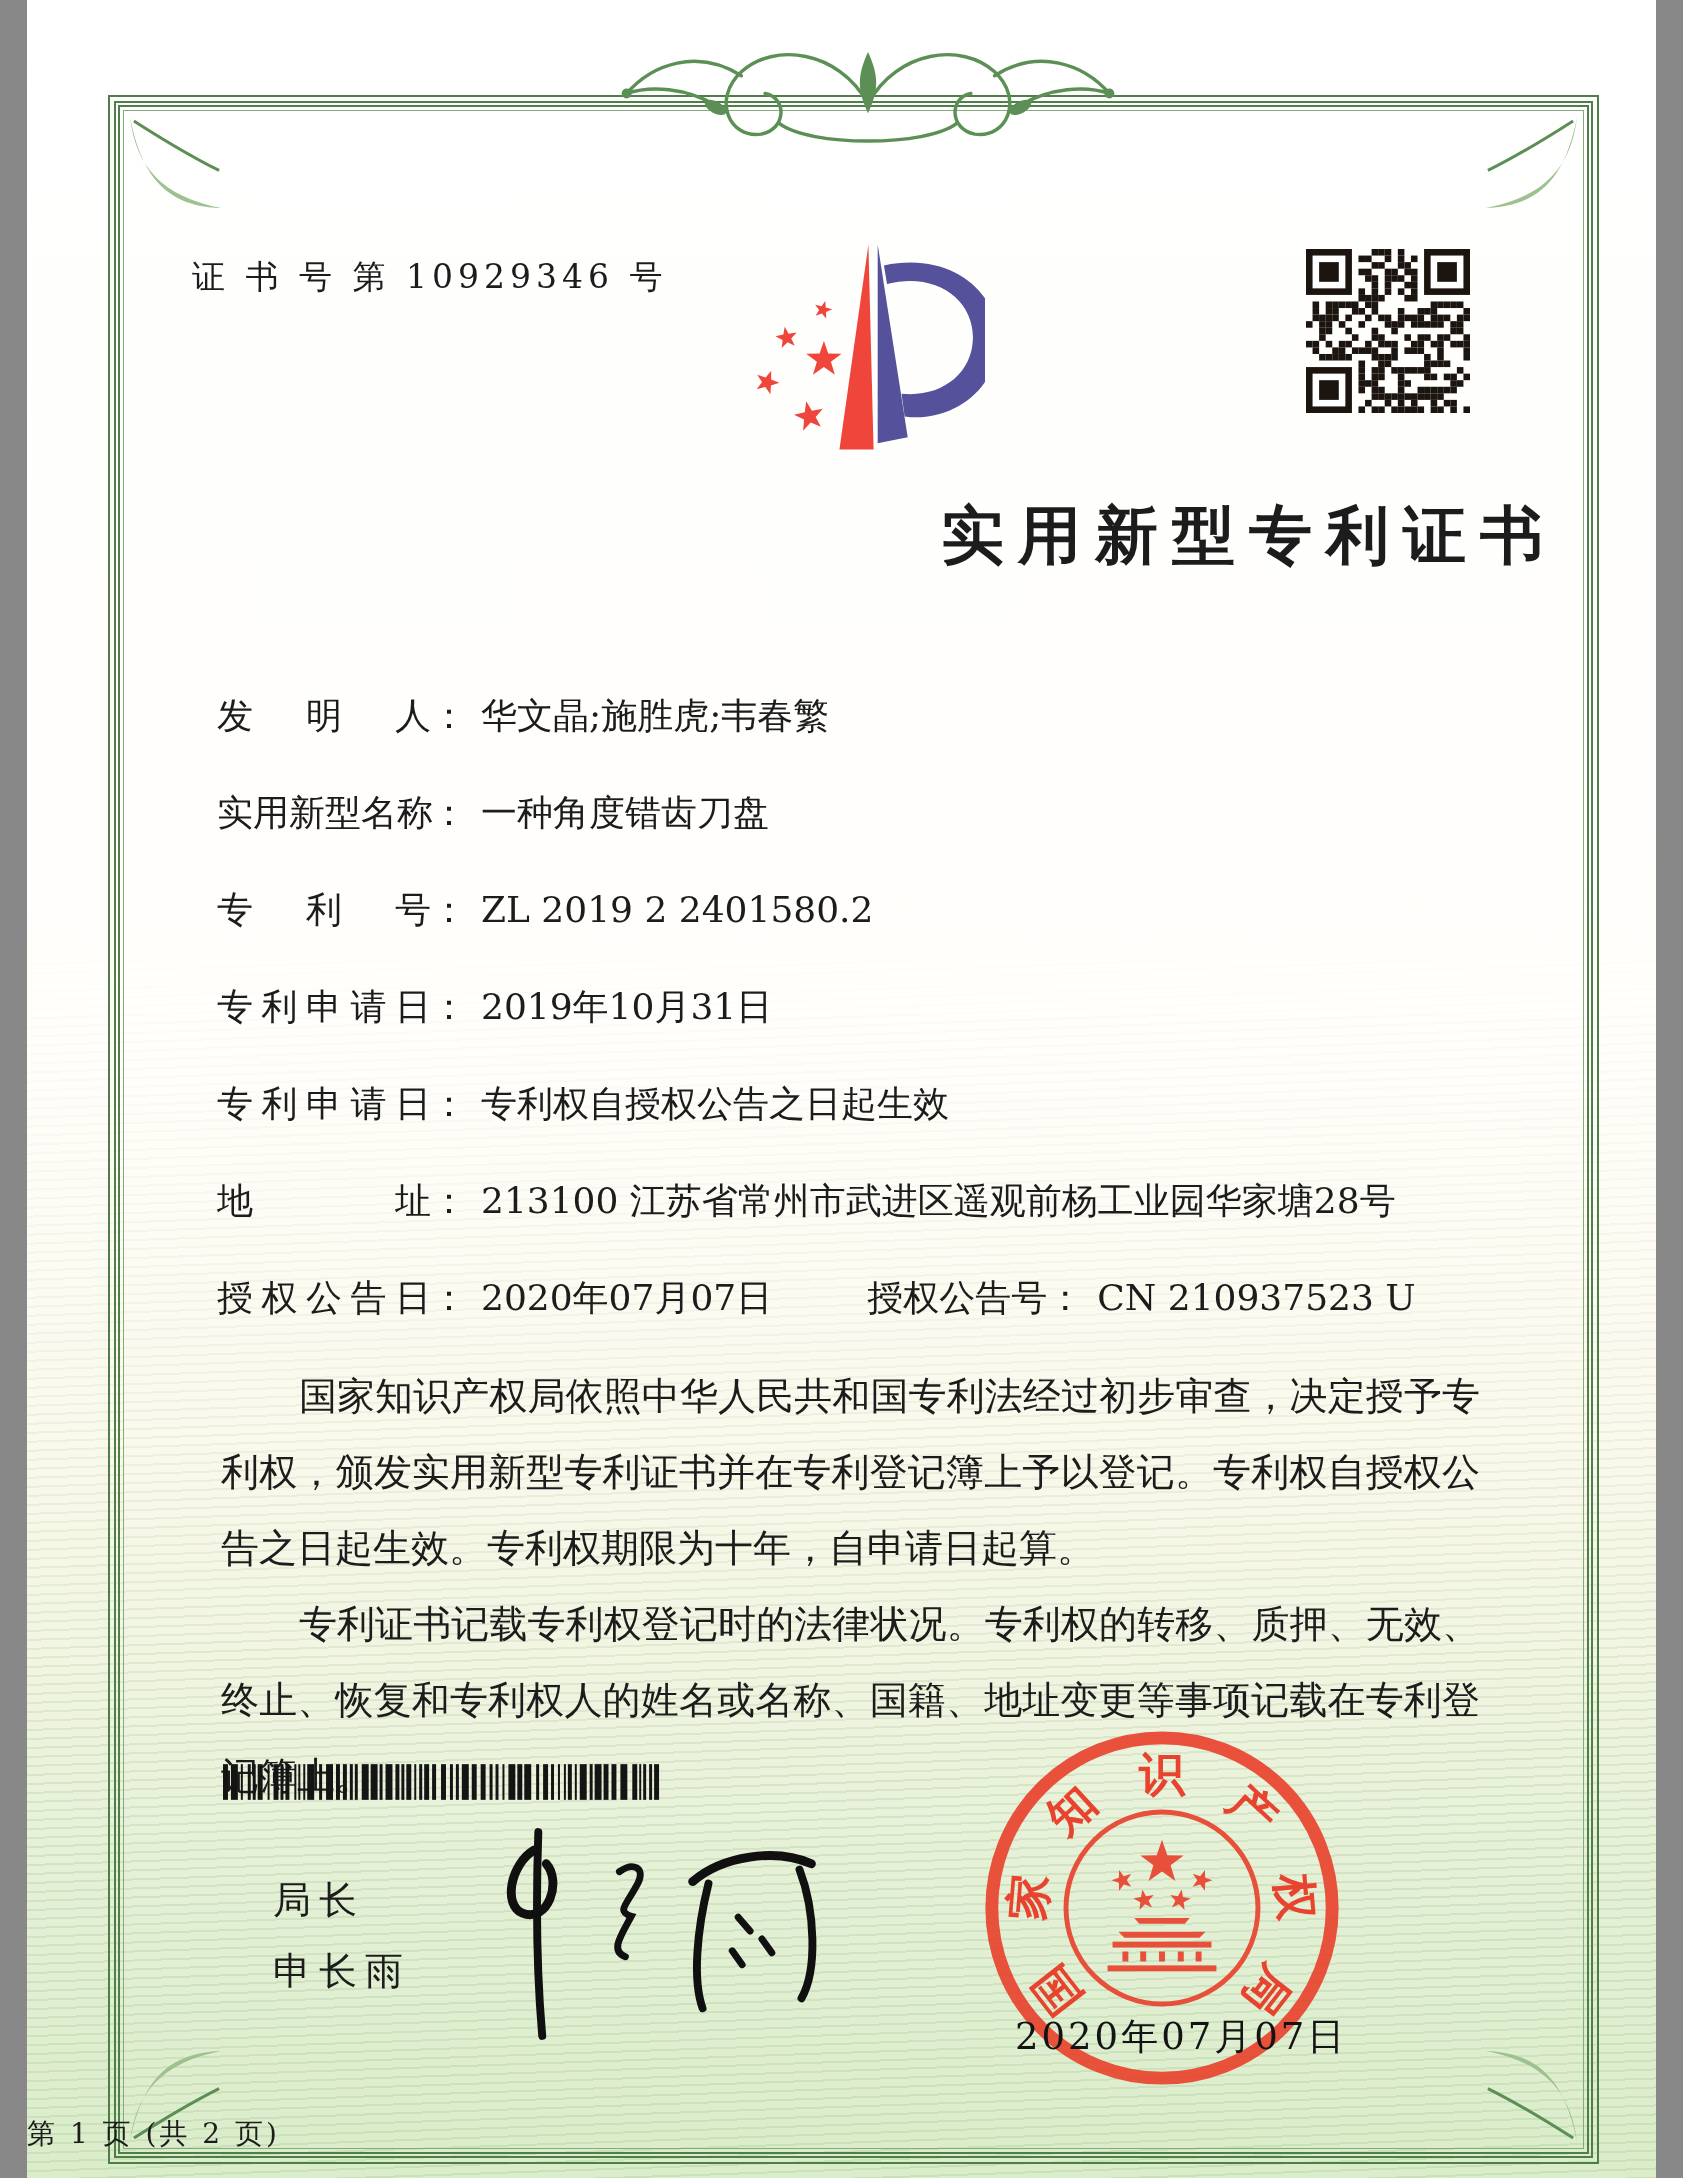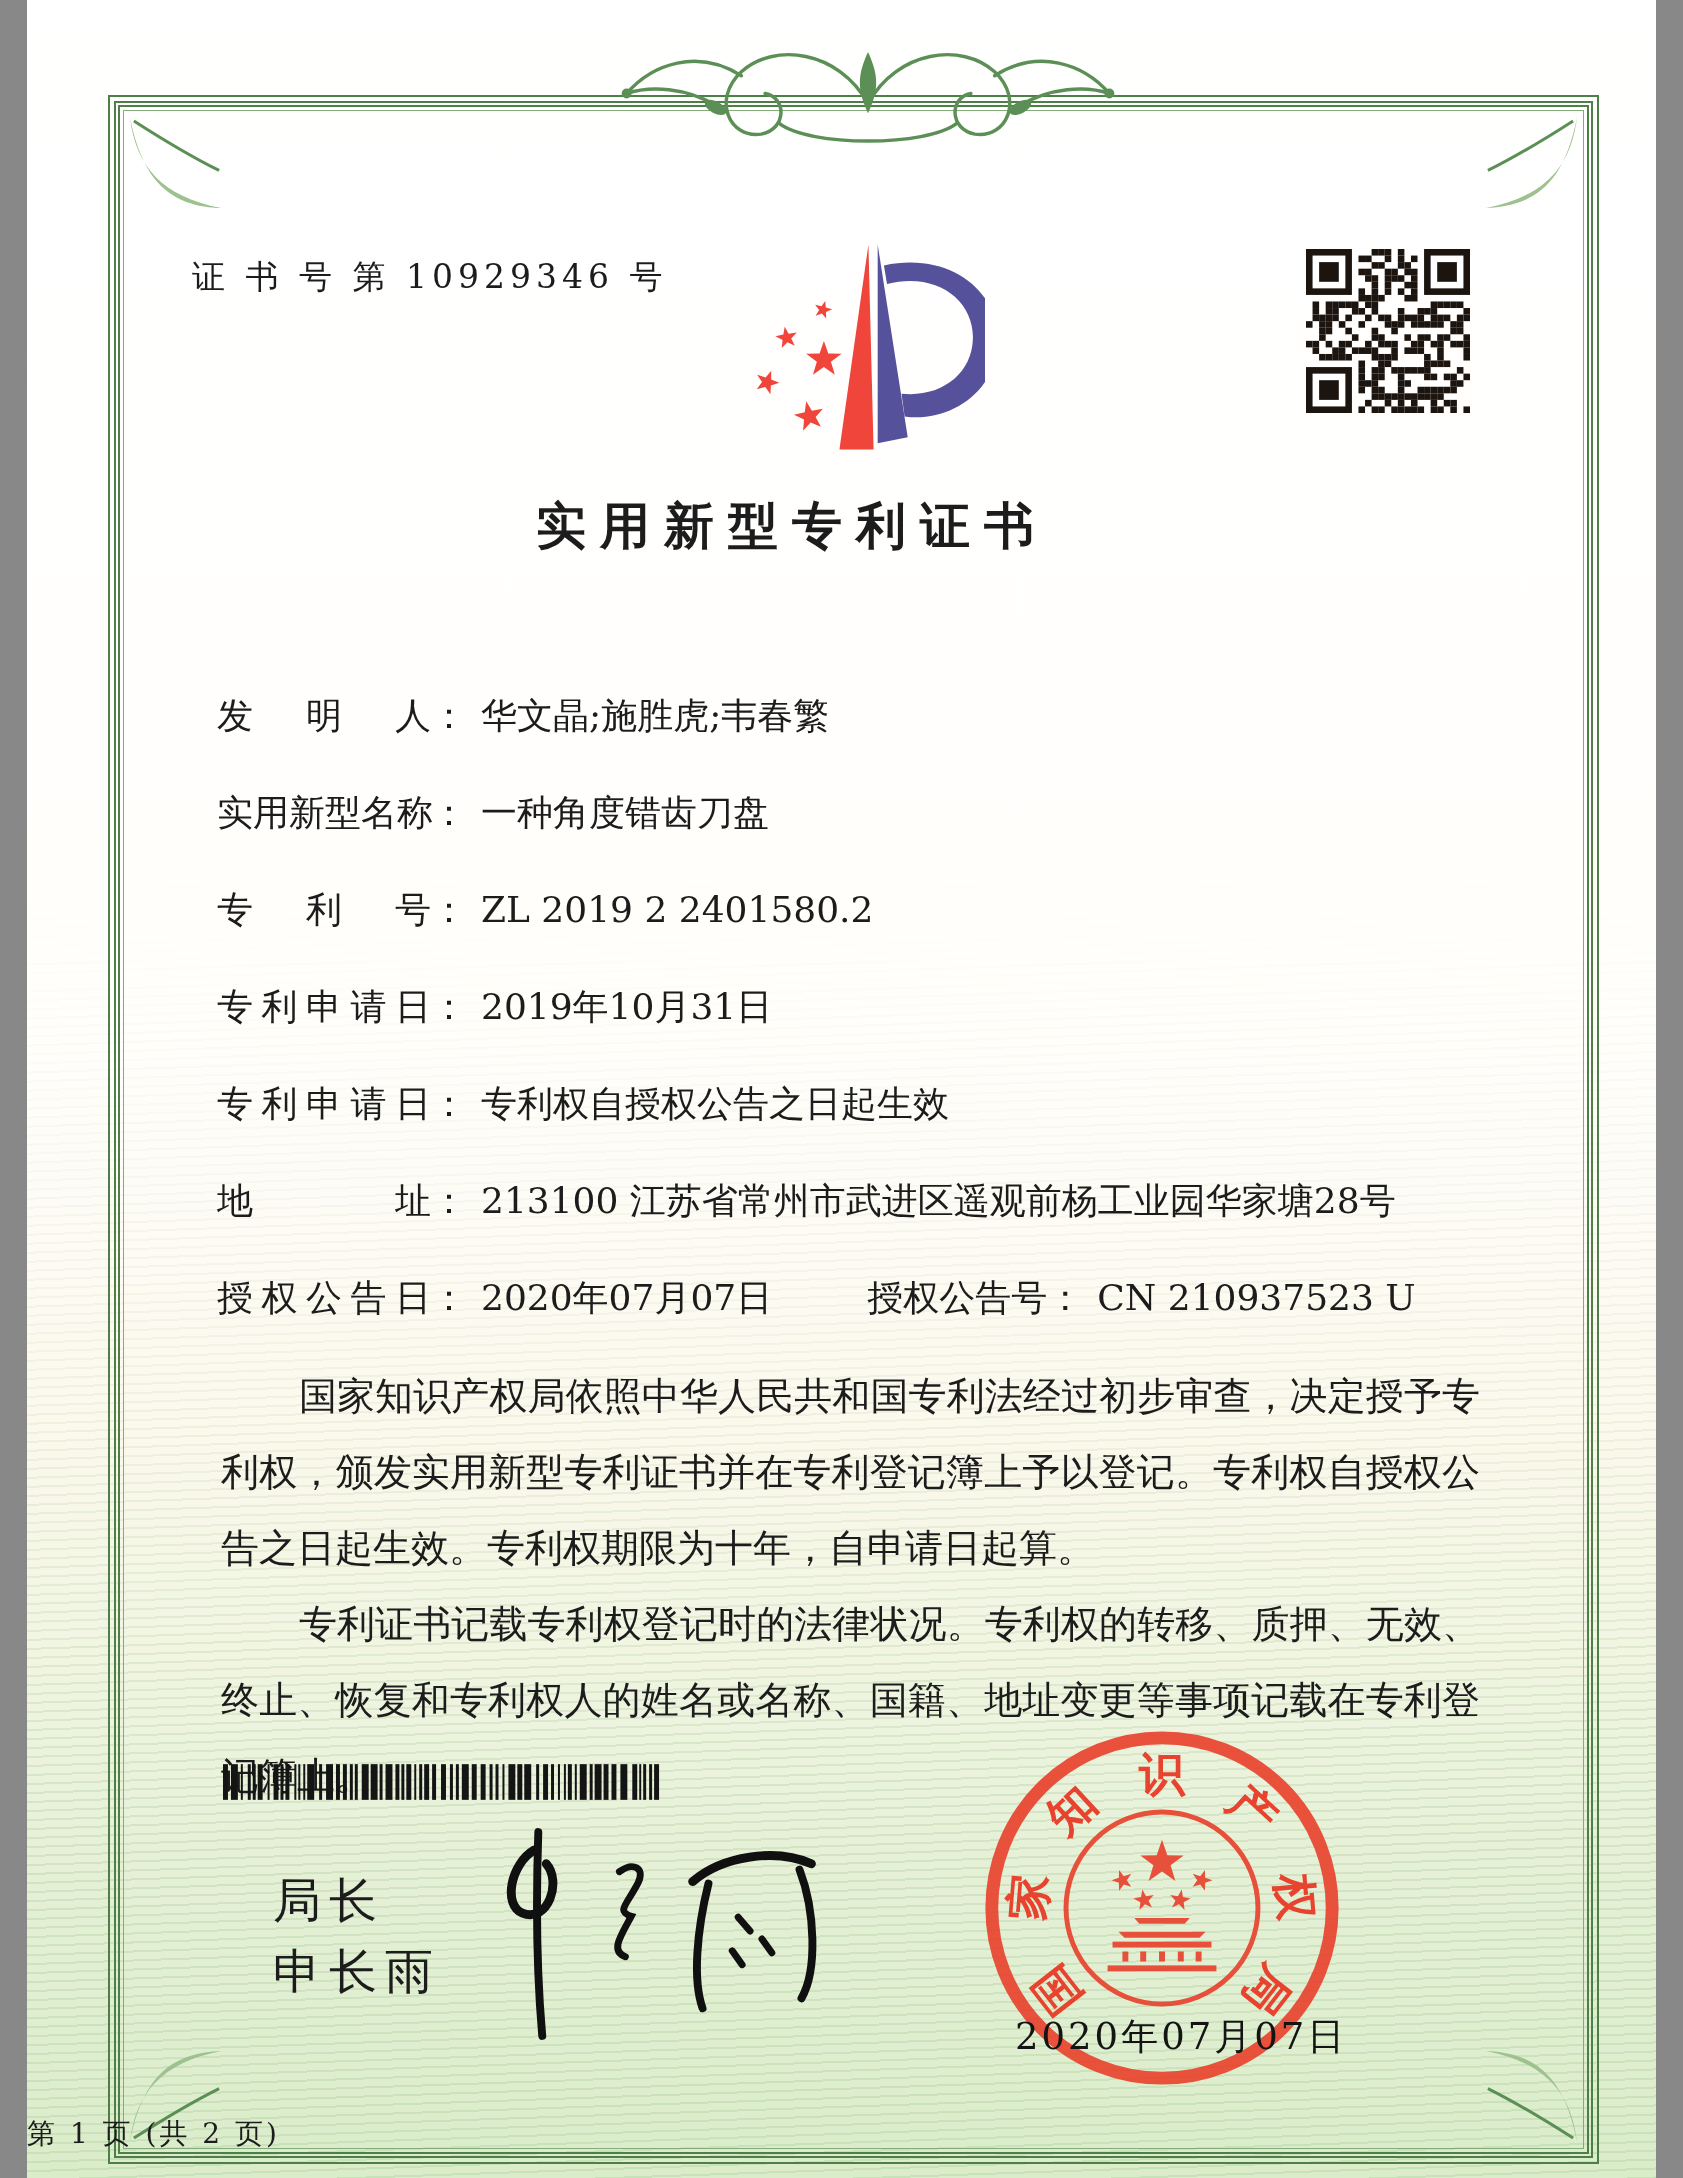--- a/index.html
+++ b/index.html
@@ -26,35 +26,35 @@
   .frame-inner{position:absolute;inset:3px;border:1px solid #85ab7c;}
   .ornament{position:absolute;pointer-events:none;}
   .cert-no{
     position:absolute;left:165px;top:255px;
     font-size:33px;letter-spacing:5px;
   }
   .logo-wrap{position:absolute;left:671px;top:224px;width:287px;height:238px;}
   .qr-wrap{position:absolute;left:1279px;top:249px;width:164px;height:164px;}
   .doc-title{
     position:absolute;left:0;right:99px;top:493px;
-    text-align:center;font-size:50px;font-weight:700;letter-spacing:14px;
+    text-align:right;font-size:63px;font-weight:700;letter-spacing:14px;
   }
   .fields{position:absolute;left:190px;top:693px;right:158px;}
   .field-row{font-size:36px;line-height:46px;margin-bottom:51px;white-space:nowrap;}
   .field-label{display:inline-block;width:214px;text-align:justify;text-align-last:justify;vertical-align:top;}
   .field-colon{display:inline-block;margin-right:14px;}
   .grant-pair2{margin-left:95px;}
   .grant-label2{display:inline-block;}
   .body-text{
     position:absolute;left:194px;right:176px;top:1358px;
     font-size:38px;line-height:76px;text-align:justify;
   }
   .body-text p{margin:0;text-indent:2.05em;}
   .barcode-wrap{position:absolute;left:196px;top:1764px;width:441px;height:36px;}
-  .signatory{position:absolute;left:246px;top:1865px;font-size:48px;letter-spacing:8px;line-height:71px;}
+  .signatory{position:absolute;left:246px;top:1865px;font-size:38px;letter-spacing:8px;line-height:71px;}
   .signature-wrap{position:absolute;left:446px;top:1820px;width:376px;height:228px;}
   .seal-wrap{position:absolute;left:947px;top:1720px;width:376px;height:376px;}
   .seal-ring-text{position:absolute;inset:0;}
   .seal-char{
     position:absolute;left:50%;top:50%;
     font-size:46px;font-weight:700;color:#e8432e;
     font-family:"DejaVu Serif","Liberation Serif",serif;
   }
   .seal-date{
     position:absolute;left:988px;top:2012px;

